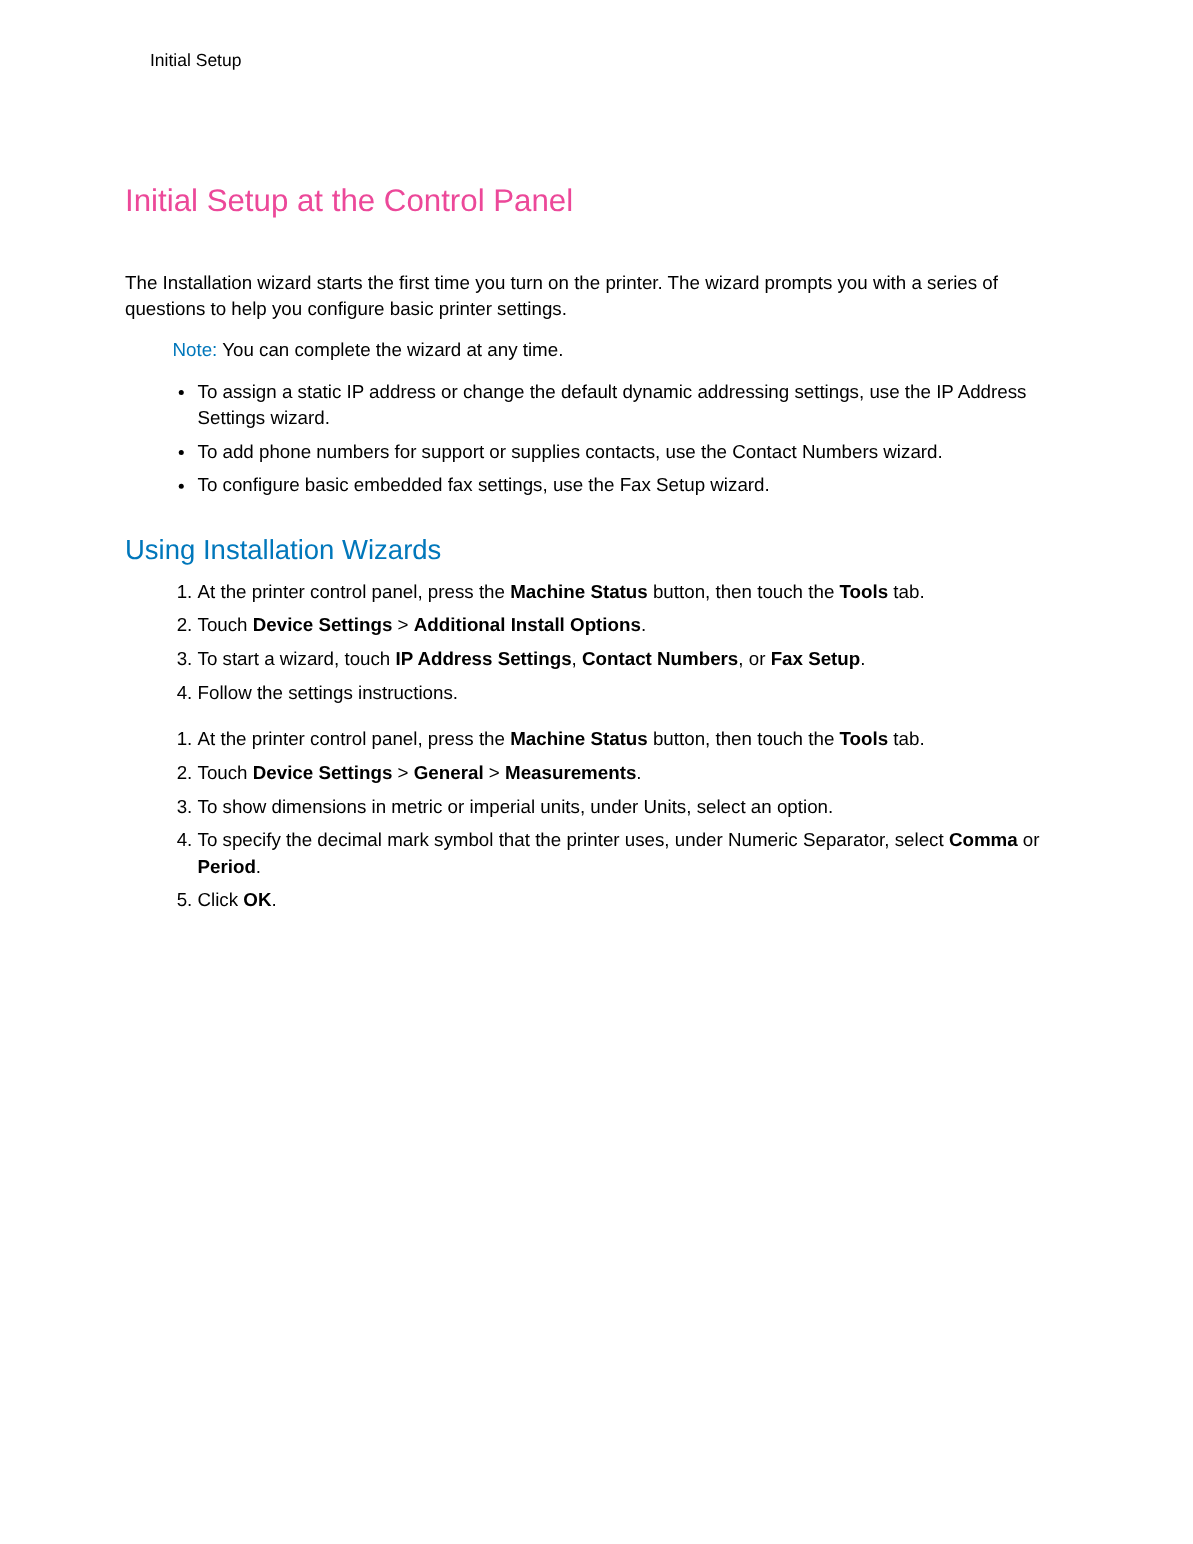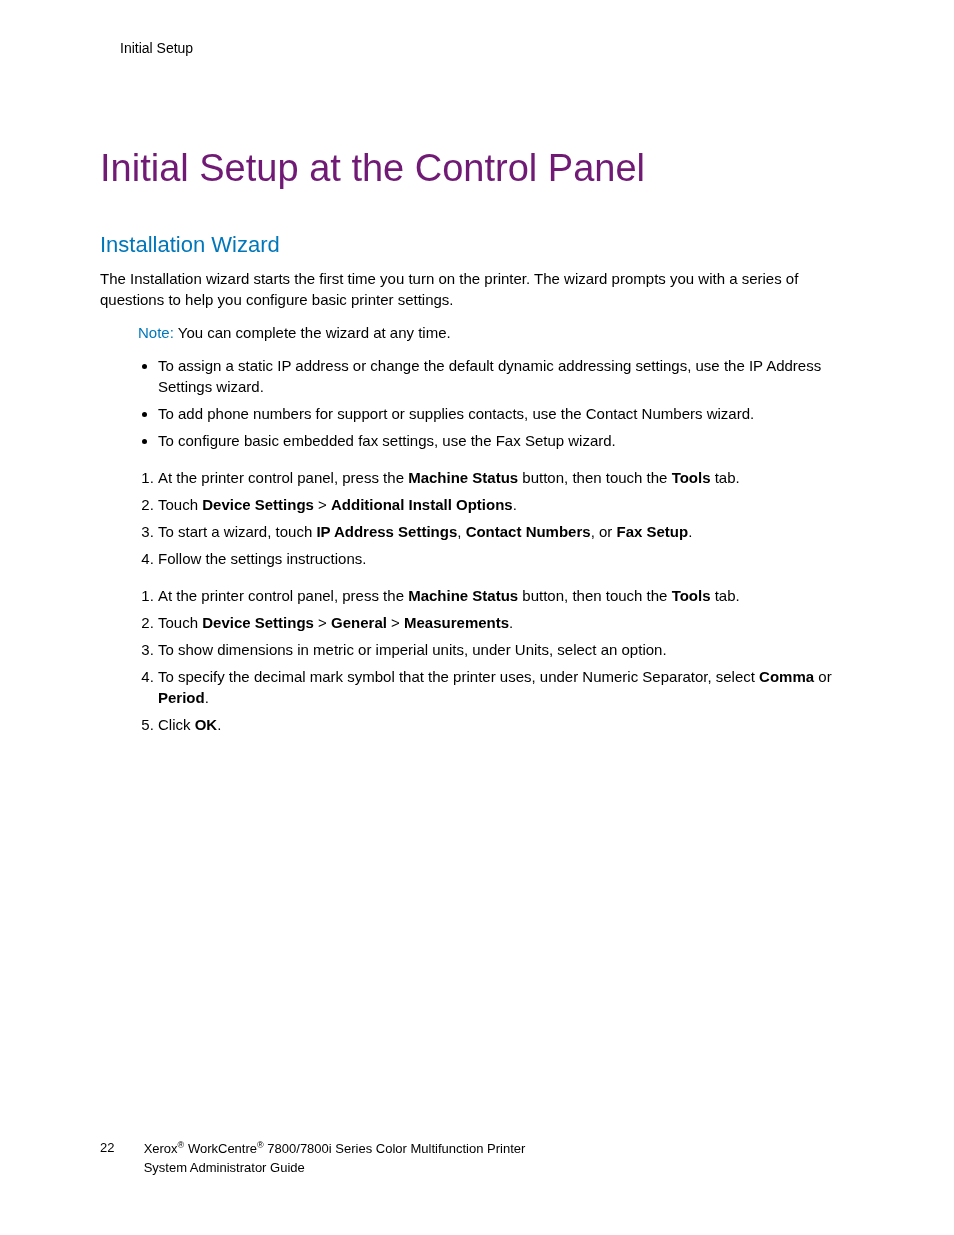--- a/index.html
+++ b/index.html
@@ -19,23 +19,23 @@
     height: 100%;
     position: relative;
   }
   .running-header {
     font-size: 14px;
     color: #000;
     margin-bottom: 90px;
     padding-left: 20px;
   }
   h1.title {
-    font-size: 38px;
+    font-size: 25px;
     font-weight: 400;
-    color: #701a75;
+    color: #ec4899;
     margin: 0 0 40px 0;
     line-height: 1.2;
   }
   h2.section {
     font-size: 22px;
     font-weight: 400;
     color: #0077bb;
     margin: 28px 0 10px 0;
   }
   p.body {
@@ -94,34 +94,34 @@
 </style>
 </head>
 <body>
 
 <div class="page">
 
   <div class="running-header">Initial Setup</div>
 
   <h1 class="title">Initial Setup at the Control Panel</h1>
 
-  <h2 class="section">Installation Wizard</h2>
 
   <p class="body">The Installation wizard starts the first time you turn on the printer. The wizard prompts you with a series of questions to help you configure basic printer settings.</p>
 
   <p class="note-line">
     <span class="note-label">Note:</span><span> You can complete the wizard at any time.</span>
   </p>
 
   <ul class="bullets">
     <li>To assign a static IP address or change the default dynamic addressing settings, use the IP Address Settings wizard.</li>
     <li>To add phone numbers for support or supplies contacts, use the Contact Numbers wizard.</li>
     <li>To configure basic embedded fax settings, use the Fax Setup wizard.</li>
   </ul>
 
+  <h2 class="section">Using Installation Wizards</h2>
 
   <ol class="steps">
     <li>
       <span>At the printer control panel, press the </span><b>Machine Status</b><span> button, then touch the </span><b>Tools</b><span> tab.</span>
     </li>
     <li>
       <span>Touch </span><b>Device Settings</b><span> &gt; </span><b>Additional Install Options</b><span>.</span>
     </li>
     <li>
       <span>To start a wizard, touch </span><b>IP Address Settings</b><span>, </span><b>Contact Numbers</b><span>, or </span><b>Fax Setup</b><span>.</span>
@@ -143,21 +143,14 @@
       <span>To show dimensions in metric or imperial units, under Units, select an option.</span>
     </li>
     <li>
       <span>To specify the decimal mark symbol that the printer uses, under Numeric Separator, select </span><b>Comma</b><span> or </span><b>Period</b><span>.</span>
     </li>
     <li>
       <span>Click </span><b>OK</b><span>.</span>
     </li>
   </ol>
 
-  <div class="footer">
-    <span class="pagenum">22</span>
-    <span class="footer-text">
-      <span>Xerox</span><sup>®</sup><span> WorkCentre</span><sup>®</sup><span> 7800/7800i Series Color Multifunction Printer</span><br>
-      <span>System Administrator Guide</span>
-    </span>
-  </div>
 
 </div>
 
 </body></html>

